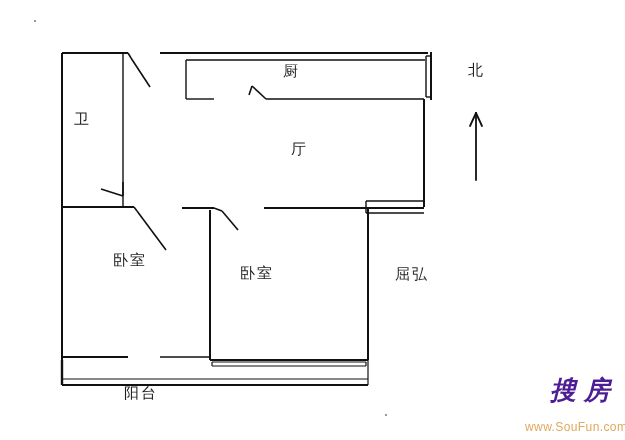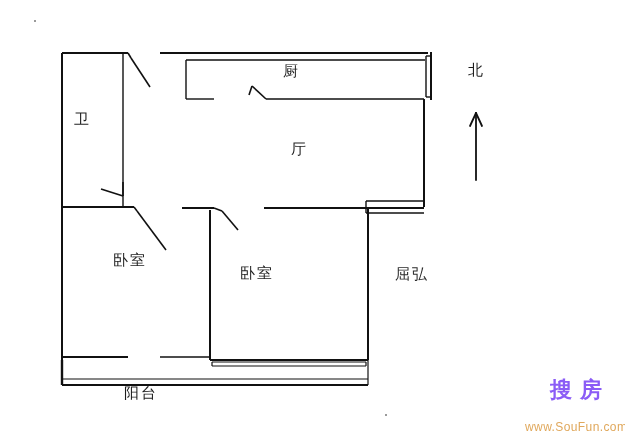--- a/index.html
+++ b/index.html
@@ -54,25 +54,26 @@
     left: 519px;
     top: 380px;
     width: 101px;
     height: 52px;
   }
   #logo .cn {
     position: absolute;
     left: 31px;
     top: 0px;
     font-family: "DejaVu Sans", sans-serif;
-    font-size: 22px;
+    font-size: 26px;
     font-weight: bold;
-    color: #8b5cf6;
+    color: #4c1d95;
     letter-spacing: 8px;
     line-height: 20px;
+    font-style: italic;
   }
   #logo .en {
     position: absolute;
     left: 0px;
     top: 10px;
     font-family: "Liberation Serif", serif;
     font-size: 28px;
     font-weight: bold;
     color: #3f5fa8;
     line-height: 30px;

